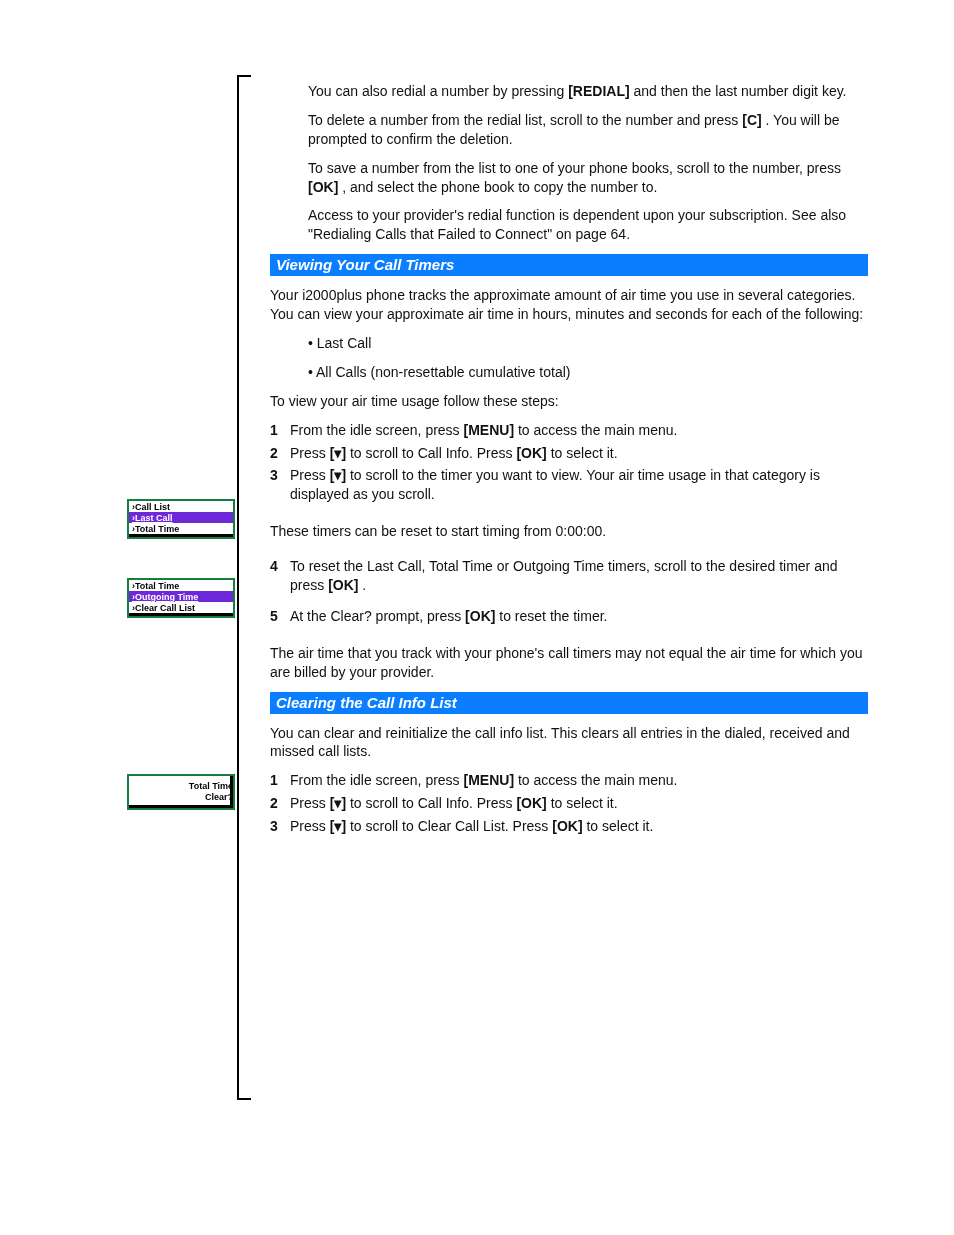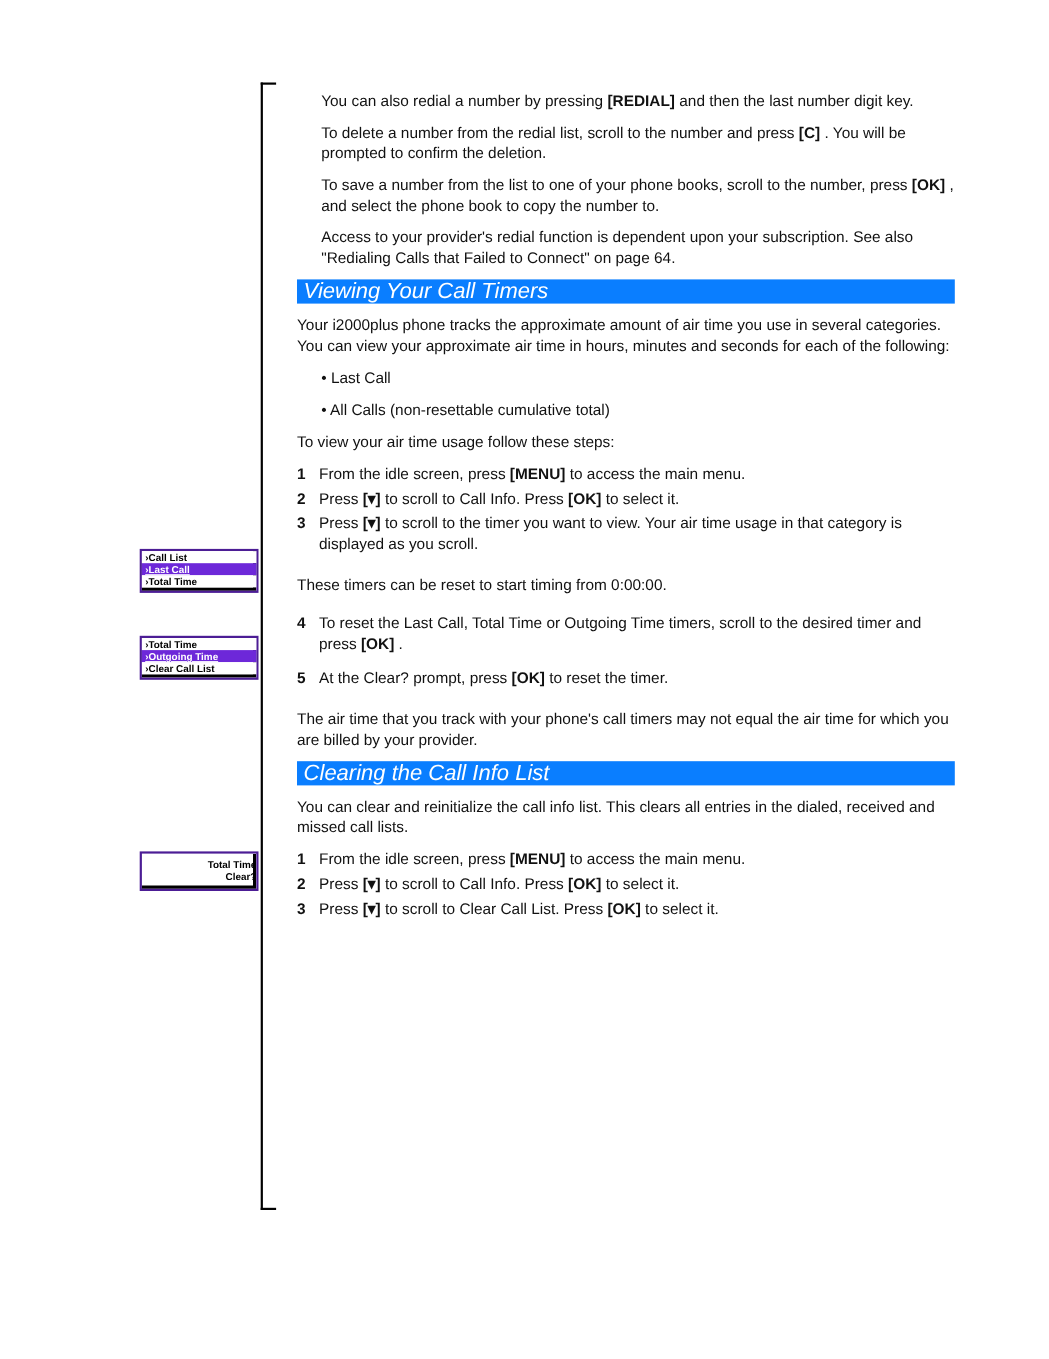--- a/index.html
+++ b/index.html
@@ -25,44 +25,44 @@
       left: 270px;
       top: 82px;
       width: 605px;
     }
     .para {
       font-size: 14px;
       color: #111;
       line-height: 1.35;
       margin-bottom: 10px;
     }
-    .indent1 { margin-left: 22px; }
+    .indent1 { margin-left: 38px; }
     .step { display: flex; margin-bottom: 4px; }
     .step .num { width: 20px; font-weight: bold; }
     .step .txt { flex: 1; }
     .step-ml .txt { line-height: 1.35; }
     .heading-bar {
       background: #0a7eff;
       height: 22px;
       color: white;
       font-style: italic;
-      font-weight: normal;
-      font-size: 20px;
+      font-weight: bold;
+      font-size: 15px;
       padding-left: 6px;
       line-height: 22px;
       margin-top: 4px;
       margin-bottom: 10px;
       width: 598px;
     }
     .hb1 { margin-top: 6px; }
     .lcd {
       position: absolute;
       width: 108px;
       height: 40px;
-      border: 2px solid #4c1d95;
+      border: 2px solid #15803d;
       background: white;
       box-shadow: inset -3px -3px 0 #000;
     }
     .lcd .line {
       height: 11px;
       font-size: 9px;
       font-weight: bold;
       padding: 0 3px;
       line-height: 12px;
       font-family: Arial, sans-serif;

